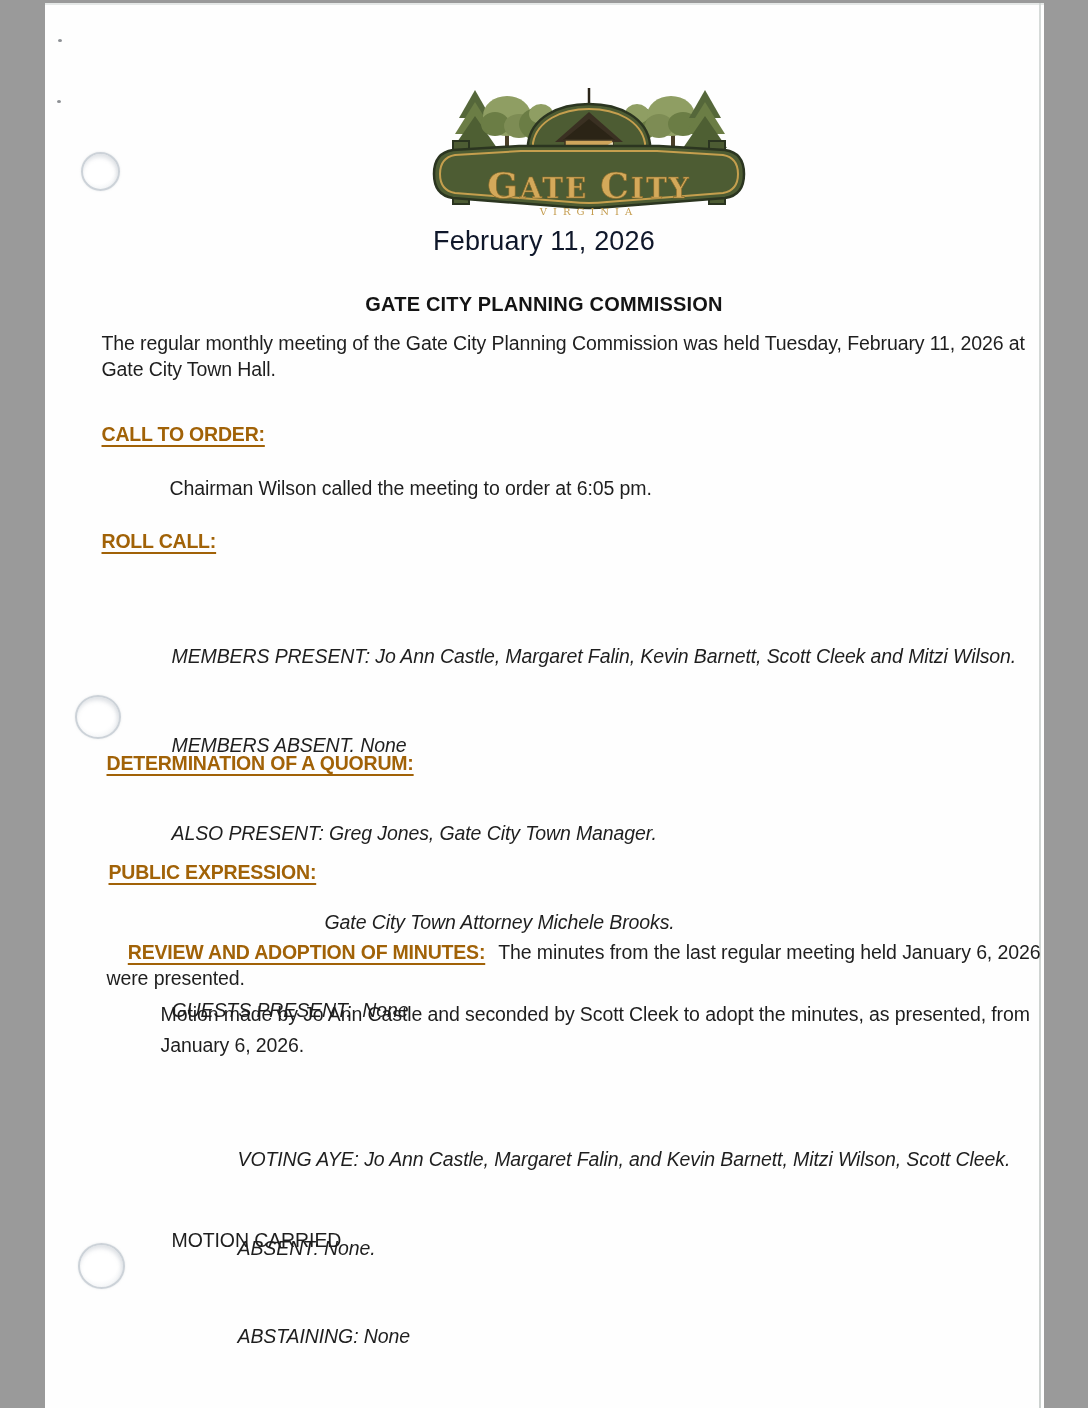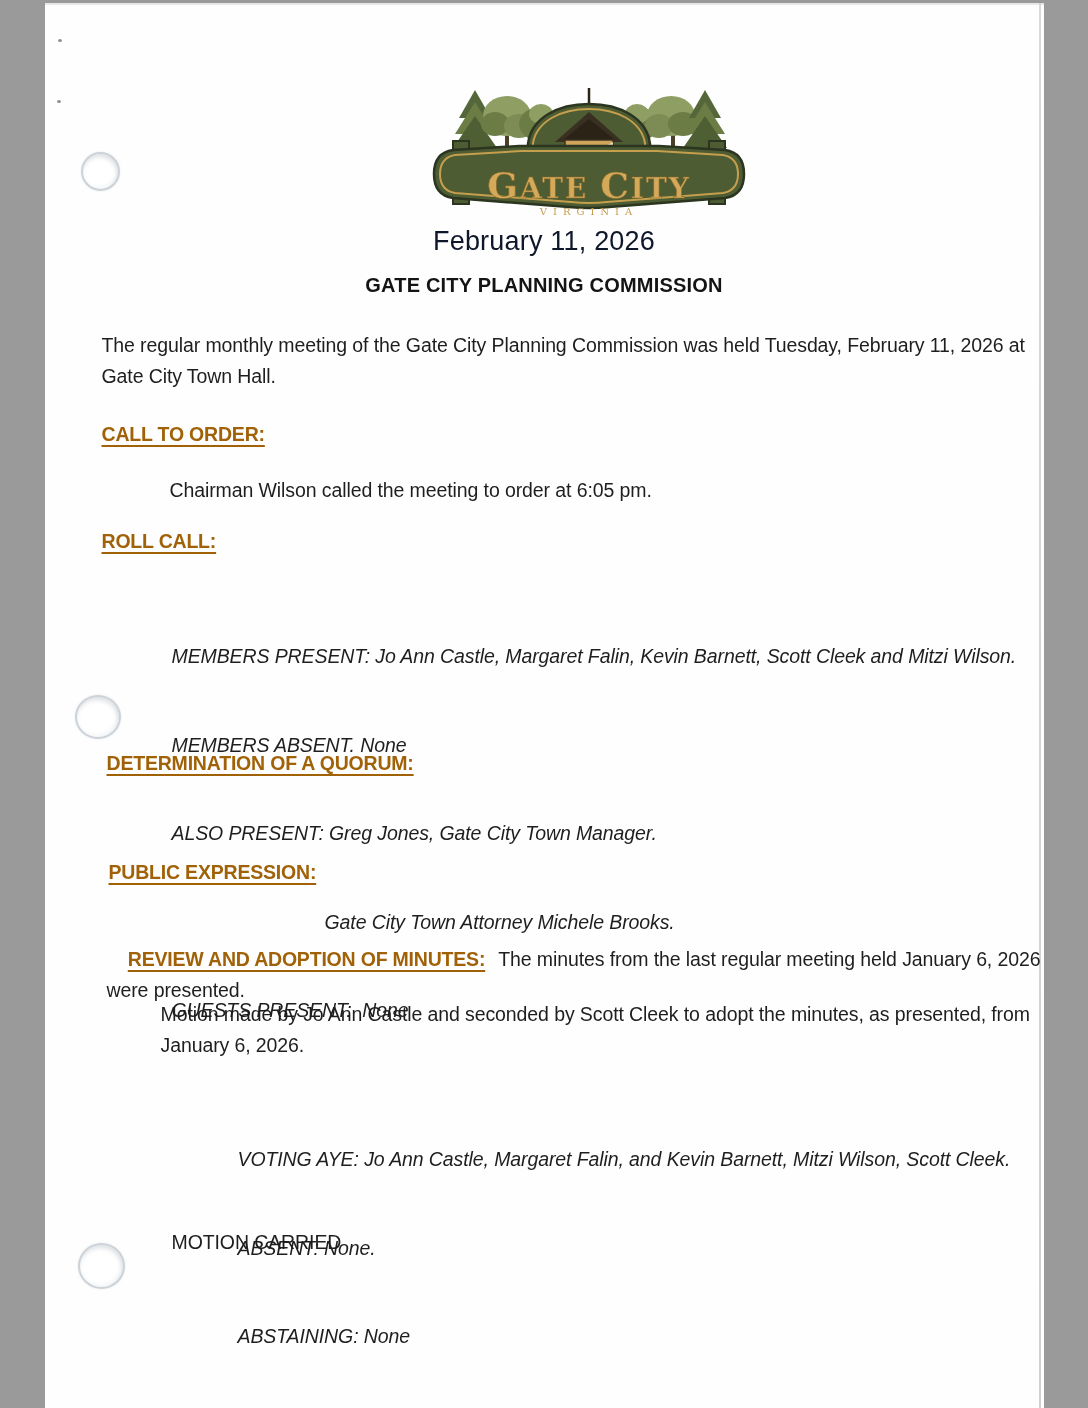--- a/index.html
+++ b/index.html
@@ -9,21 +9,21 @@
     margin:3px auto;
     background:#fefefe;
     font-family:"Liberation Sans","DejaVu Sans",sans-serif;
     color:#1d1d1d;
     overflow:hidden;
   }
   .abs{position:absolute;}
   .center{left:0;right:0;text-align:center;}
   .body-text{
     font-size:19.5px;
-    line-height:31px;
+    line-height:26px;
     letter-spacing:-0.1px;
     color:#1e1e1e;
     white-space:pre-wrap;
   }
   .list-text{line-height:29.5px;font-style:italic;}
   .sec-h{
     font-size:19.5px;
     font-weight:700;
     letter-spacing:-0.2px;
     color:#a16207;
@@ -119,21 +119,21 @@
       <path d="M 90 58 L 230 58 L 296 62 C 310 64 315 73 315 86 C 315 99 310 108 296 110 L 180 119 Q 160 121 140 119 L 24 110 C 10 108 5 99 5 86 C 5 73 10 64 24 62 Z" fill="#4d5c33" stroke="#2b3520" stroke-width="2.5"></path>
       <path d="M 92 63 L 228 63 L 294 67 C 305 69 309 76 309 86 C 309 96 305 103 294 105 L 178 114 Q 160 116 142 114 L 26 105 C 15 103 11 96 11 86 C 11 76 15 69 26 67 Z" fill="none" stroke="#c59f4e" stroke-width="2"></path>
     </g>
 
     <text x="160" y="110" text-anchor="middle" font-family="DejaVu Serif, serif" font-weight="700" fill="#d4a95a" stroke="#8a6b2a" stroke-width="0.6" letter-spacing="2"><tspan font-size="36">G</tspan><tspan font-size="28">ATE </tspan><tspan font-size="36">C</tspan><tspan font-size="28">ITY</tspan></text>
     <text x="160" y="127" text-anchor="middle" font-family="DejaVu Serif, serif" font-size="10" fill="#c49c4e" letter-spacing="6">VIRGINIA</text>
   </svg>
 
   <div class="abs center doc-date" style="top:223px;">February 11, 2026</div>
 
-  <div class="abs center doc-title" style="top:271px;">GATE CITY PLANNING COMMISSION</div>
+  <div class="abs center doc-title" style="top:290px;">GATE CITY PLANNING COMMISSION</div>
 
   <p class="abs body-text" style="left:57px;top:327px;width:970px;margin:0;">The regular monthly meeting of the Gate City Planning Commission was held Tuesday, February 11, 2026 at Gate City Town Hall.</p>
 
   <div class="abs sec-h" style="left:57px;top:420px;">CALL TO ORDER:</div>
   <p class="abs body-text" style="left:125px;top:472px;width:880px;margin:0;">Chairman Wilson called the meeting to order at 6:05 pm.</p>
 
   <div class="abs sec-h" style="left:57px;top:527px;">ROLL CALL:</div>
   <div class="abs body-text list-text" style="left:127px;top:580px;width:900px;">
     <div>MEMBERS PRESENT: Jo Ann Castle, Margaret Falin, Kevin Barnett, Scott Cleek and Mitzi Wilson.</div>
     <div>MEMBERS ABSENT. None</div>

